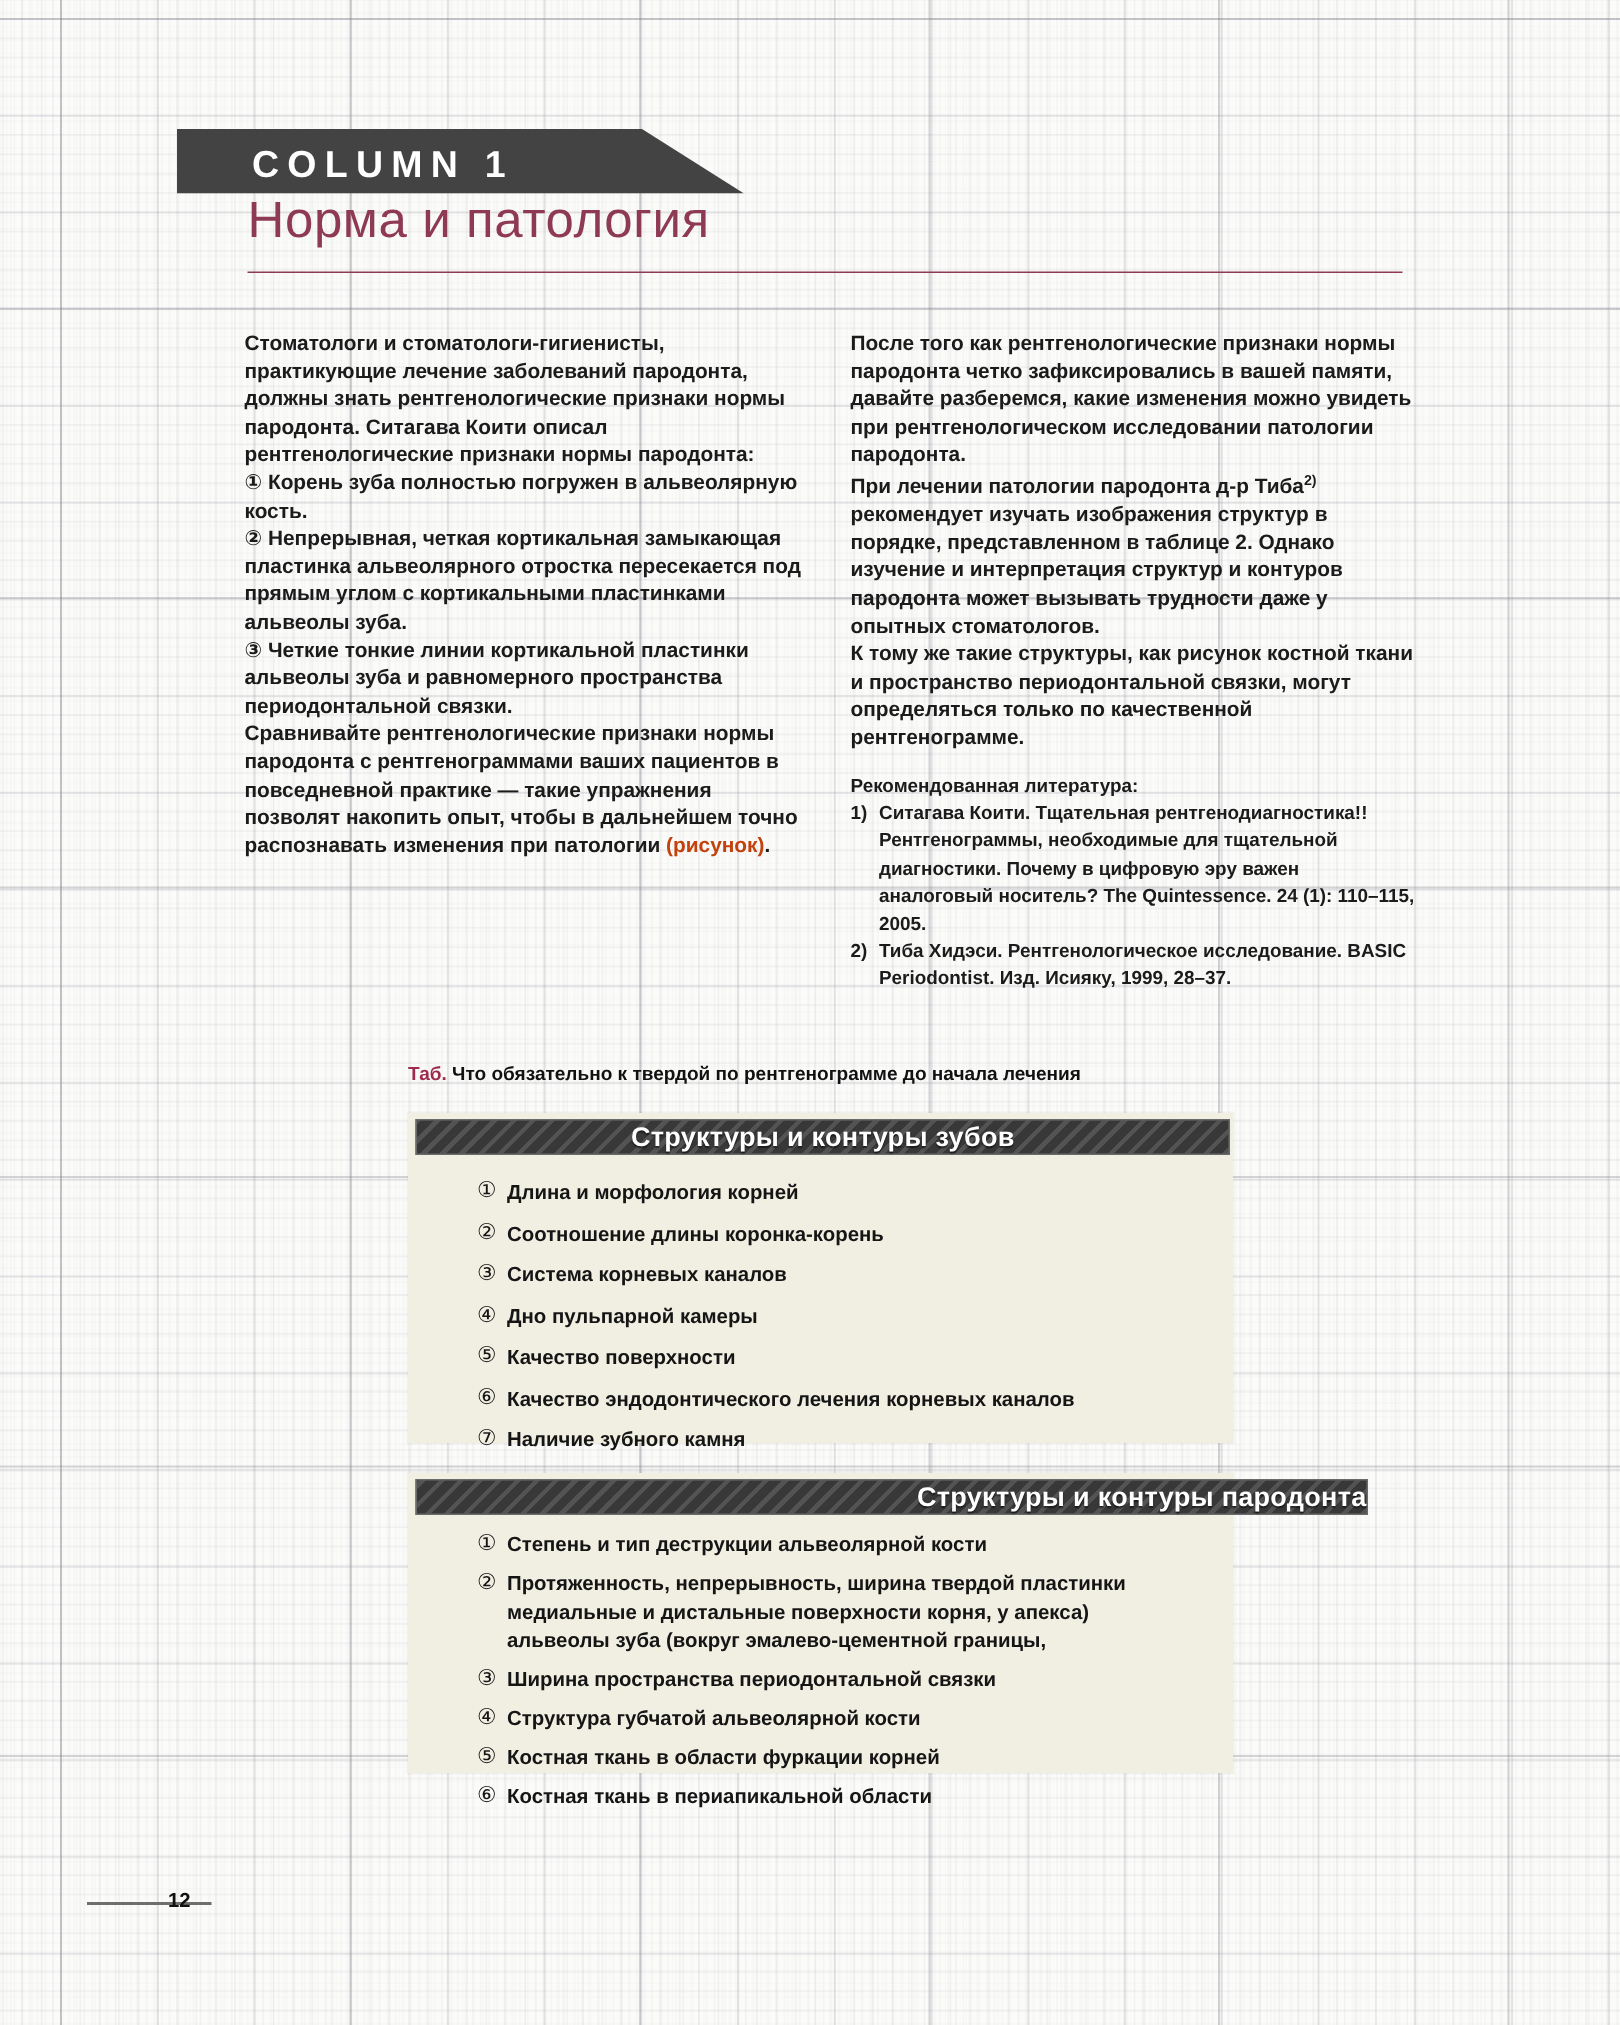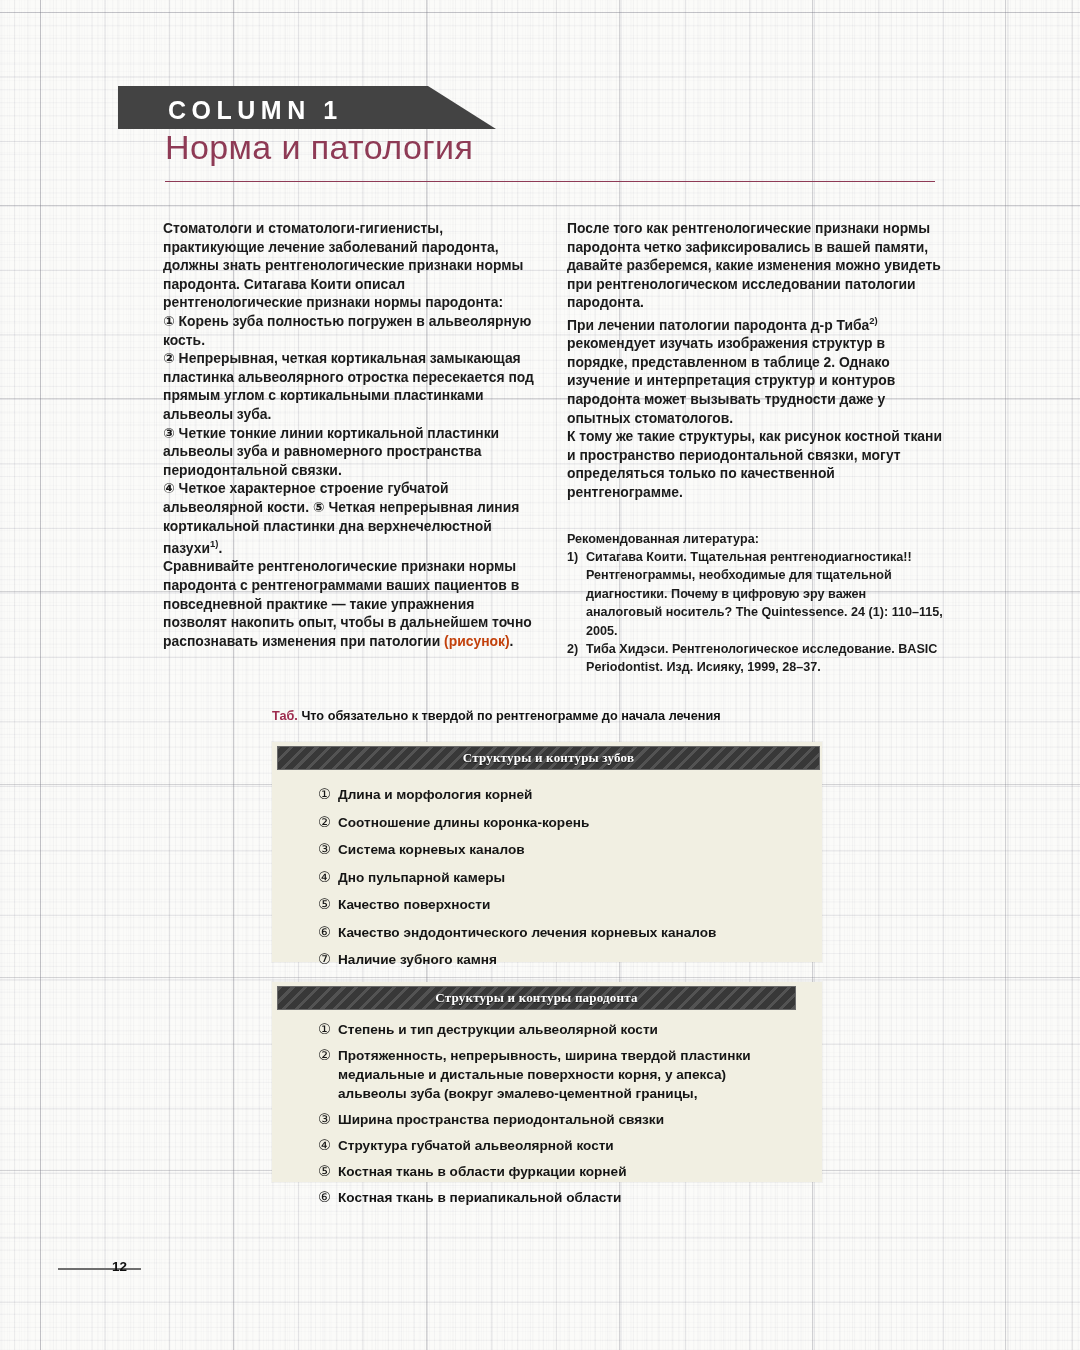--- a/index.html
+++ b/index.html
@@ -70,21 +70,21 @@
     font-size:13.9px;line-height:18.6px;color:#1b1b1b;
     font-weight:bold;
   }
   .col.left{left:163px;}
   .col.right{left:567px;}
   .col p{margin:0;}
   .mark{color:#c2410c;}
   sup{font-size:9.5px;font-weight:bold;}
 
   .refs{
-    margin-top:28px;font-size:12.6px;line-height:18.4px;font-weight:bold;
+    margin-top:14px;font-size:12.6px;line-height:18.4px;font-weight:bold;
   }
   .ref-head{margin:0 0 1px 0;}
   .ref-item{display:flex;margin:0;}
   .ref-num{width:19px;flex:none;}
   .ref-txt{flex:1;}
 
   
   .tab-caption{
     position:absolute;left:272px;top:709px;
     font-size:12.7px;font-weight:bold;color:#111;
@@ -107,25 +107,24 @@
         -45deg,
         rgba(255,255,255,.11) 0px,
         rgba(255,255,255,.11) 3px,
         rgba(0,0,0,.10) 3px,
         rgba(0,0,0,.10) 9px);
     border:1px solid #6a6a6a;
     box-sizing:border-box;
     display:flex;align-items:center;justify-content:center;
   }
   .panel-head.one{left:277px;top:746px;width:543px;}
-  .panel-head.two{left:277px;top:986px;width:519px;}
+  .panel-head.two{left:277px;top:986px;width:635px;justify-content:flex-end;}
   .panel-head span{
-    color:#fff;font-size:13px;font-weight:bold;letter-spacing:.2px;
+    color:#fff;font-size:18px;font-weight:bold;letter-spacing:.2px;
     text-shadow:0 1px 1px rgba(0,0,0,.55);
-    font-family:Liberation Serif, serif;
   }
 
   .panel-list{
     position:absolute;
     font-size:13.6px;font-weight:bold;color:#151515;
   }
   .panel-list.one{left:318px;top:785px;width:500px;}
   .panel-list.two{left:318px;top:1020px;width:500px;}
 
   .li{display:flex;margin-bottom:8.5px;line-height:19px;}
@@ -159,21 +158,20 @@
   </div>
 
   <div class="title">Норма и патология</div>
   <div class="title-rule"></div>
 
   <div class="col left">
     <p>Стоматологи и стоматологи-гигиенисты, практикующие лечение заболеваний пародонта, должны знать рентгенологические признаки нормы пародонта. Ситагава Коити описал рентгенологические признаки нормы пародонта:</p>
     <p>①    Корень зуба полностью погружен в альвеолярную кость.</p>
     <p>② Непрерывная, четкая кортикальная замыкающая пластинка альвеолярного отростка пересекается под прямым углом с кортикальными пластинками альвеолы зуба.</p>
     <p>③ Четкие тонкие линии кортикальной пластинки альвеолы зуба и равномерного пространства периодонтальной связки.</p>
-    <p><span>④ Четкое характерное строение губчатой альвеолярной кости. ⑤ Четкая непрерывная линия кортикальной пластинки дна верхнечелюстной пазухи</span><sup>1)</sup><span>.</span></p>
     <p><span>Сравнивайте рентгенологические признаки нормы пародонта с рентгенограммами ваших пациентов в повседневной практике — такие упражнения позволят накопить опыт, чтобы в дальнейшем точно распознавать изменения при патологии </span><span class="mark">(рисунок)</span><span>.</span></p>
   </div>
 
   <div class="col right">
     <p>После того как рентгенологические признаки нормы пародонта четко зафиксировались в вашей памяти, давайте разберемся, какие изменения можно увидеть при рентгенологическом исследовании патологии пародонта.</p>
     <p><span>При лечении патологии пародонта д-р Тиба</span><sup>2)</sup></p>
     <p>рекомендует изучать изображения структур в порядке, представленном в таблице 2. Однако изучение и интерпретация структур и контуров пародонта может вызывать трудности даже у опытных стоматологов.</p>
     <p>К тому же такие структуры, как рисунок костной ткани и пространство периодонтальной связки, могут определяться только по качественной рентгенограмме.</p>
 
     <div class="refs">

